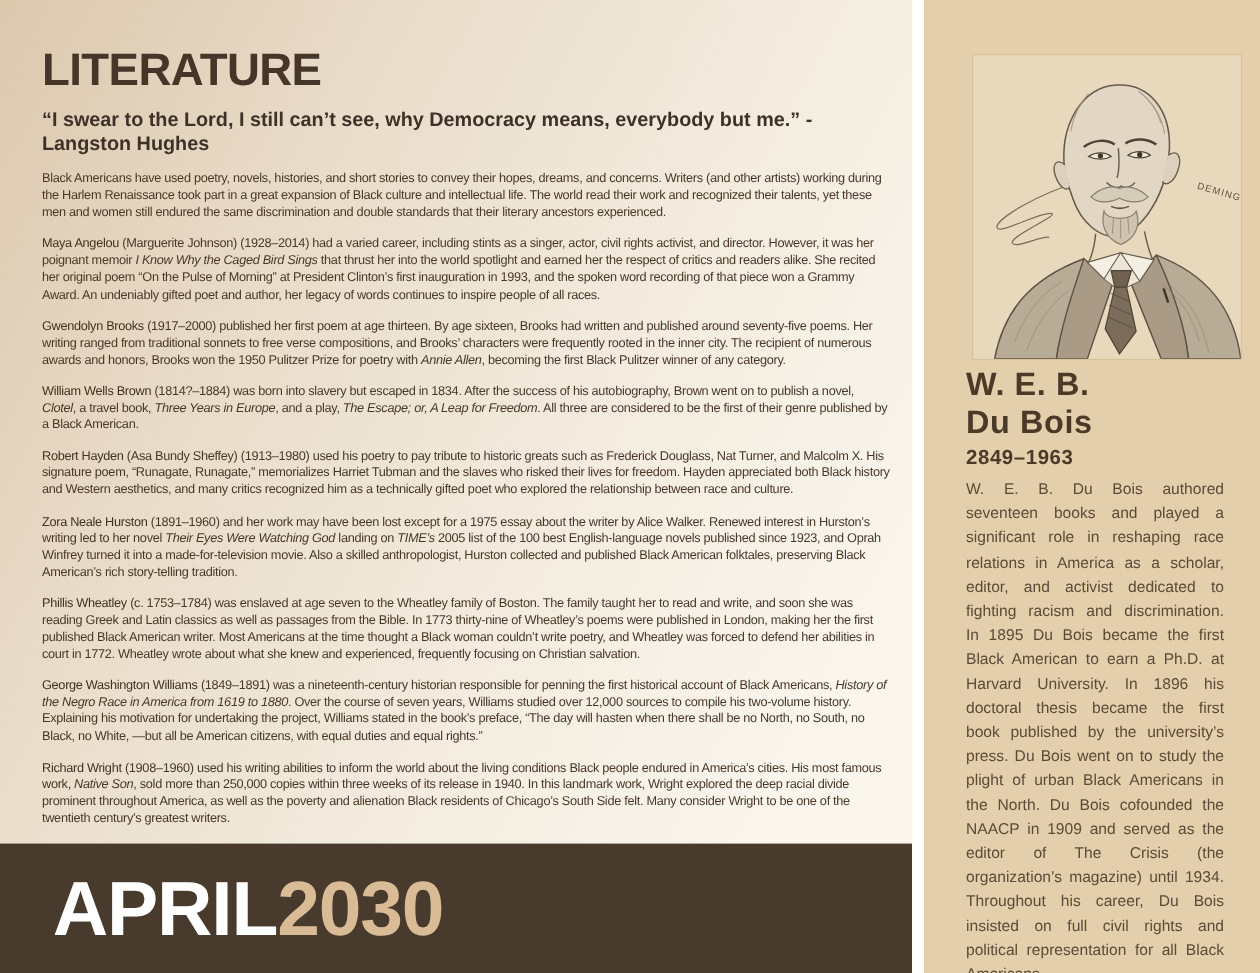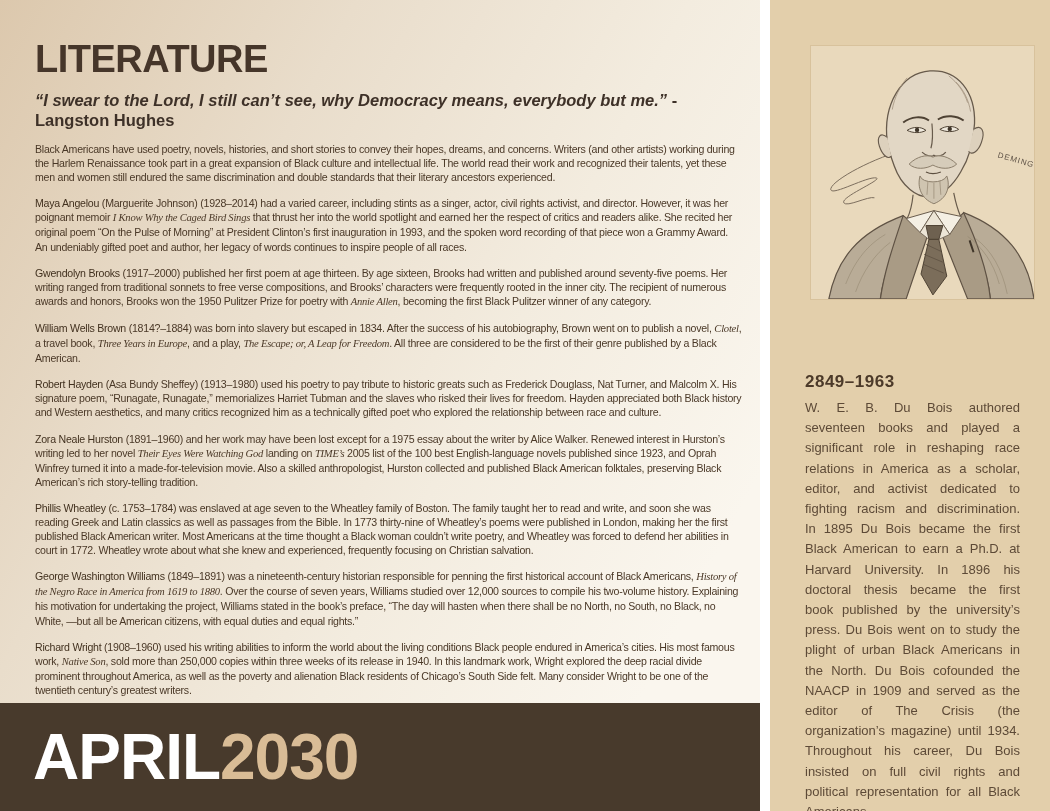--- a/index.html
+++ b/index.html
@@ -6,30 +6,30 @@
   .page{position:relative;width:1050px;height:811px;background:#ffffff;overflow:hidden;
         font-family:"Liberation Sans",sans-serif;}
 
   
   .main-panel{position:absolute;left:0;top:0;width:760px;height:811px;
     background:linear-gradient(118deg,#dcc8ad 0%,#e9ddcb 30%,#f3ecdf 58%,#faf6ee 85%);}
   .content{position:absolute;left:35px;top:28px;width:707px;margin-top:11px;}
   .page-title{margin:0;font-size:38px;line-height:40px;font-weight:bold;
     color:#46362a;letter-spacing:-0.5px;}
   .quote{margin:11px 0 0 0;font-size:16.5px;line-height:20px;font-weight:bold;color:#3e3128;}
-  .quote .qtext{font-style:italic;}
+  .quote .qtext{}
   .quote .qauthor{font-style:normal;}
   .intro,.author-para{margin:12px 0 0 0;font-size:10.6px;line-height:14.1px;
     letter-spacing:-0.25px;color:#4a3827;}
   .author-para strong{font-weight:normal;color:#42311f;}
-  .author-para em{font-style:italic;font-family:Liberation Serif, serif;}
+  .author-para em{font-style:italic;}
 
   
   .month-bar{position:absolute;left:0;bottom:0;width:760px;height:108px;background:#483a2c;
-    display:flex;align-items:center;padding-left:33px;box-sizing:border-box;}
+    display:flex;align-items:center;padding-left:44px;box-sizing:border-box;}
   .month-bar span{font-size:64px;font-weight:bold;letter-spacing:-1px;line-height:1;}
   .month-bar .month{color:#ffffff;}
   .month-bar .year{color:#d9bc96;}
 
   
   .sidebar{position:absolute;left:770px;top:0;width:280px;height:811px;background:#e3cfab;}
   .portrait{position:absolute;left:40px;top:45px;width:225px;height:255px;
     background:#e9d9bc;border:1px solid #d8c29c;box-sizing:border-box;}
   .portrait svg{display:block;width:100%;height:100%;}
   .person-name{position:absolute;left:35px;top:304px;margin:0;font-size:27px;line-height:32px;
@@ -102,17 +102,18 @@
         <path d="M96,174 L124,166 L110,188 Z" fill="#f4efe3" stroke="#675a4b" stroke-width="1"></path>
         <path d="M152,172 L124,166 L140,190 Z" fill="#f4efe3" stroke="#675a4b" stroke-width="1"></path>
         <path d="M110,188 L124,166 L140,190 L129,195 L119,195 Z" fill="#ece5d6" stroke="#675a4b" stroke-width="0.8"></path>
         <path d="M116,181 L133,181 L129,195 L119,195 Z" fill="#6e6150" stroke="#4e4234" stroke-width="1"></path>
         <path d="M119,195 L129,195 L137,232 L123,251 L111,230 Z" fill="#7b6d5a" stroke="#4e4234" stroke-width="1"></path>
         <path d="M116,200 L131,207 M114,210 L133,218 M113,220 L134,229" stroke="#55483a" stroke-width="0.9" opacity="0.7"></path>
 
         <text x="188" y="112" font-size="8" fill="#5d5145" letter-spacing="1" transform="rotate(16 188 112)">DEMING</text>
       </svg>
     </div>
+    <h2 class="person-name"><span>W. E. B.</span><br><span>Du Bois</span></h2>
     <div class="lifespan">2849–1963</div>
     <p class="bio">W. E. B. Du Bois authored seventeen books and played a significant role in reshaping race relations in America as a scholar, editor, and activist dedicated to fighting racism and discrimination. In 1895 Du Bois became the first Black American to earn a Ph.D. at Harvard University. In 1896 his doctoral thesis became the first book published by the university’s press. Du Bois went on to study the plight of urban Black Americans in the North. Du Bois cofounded the NAACP in 1909 and served as the editor of The Crisis (the organization’s magazine) until 1934. Throughout his career, Du Bois insisted on full civil rights and political representation for all Black Americans.</p>
   </aside>
 
 </div>
 
 </body></html>

